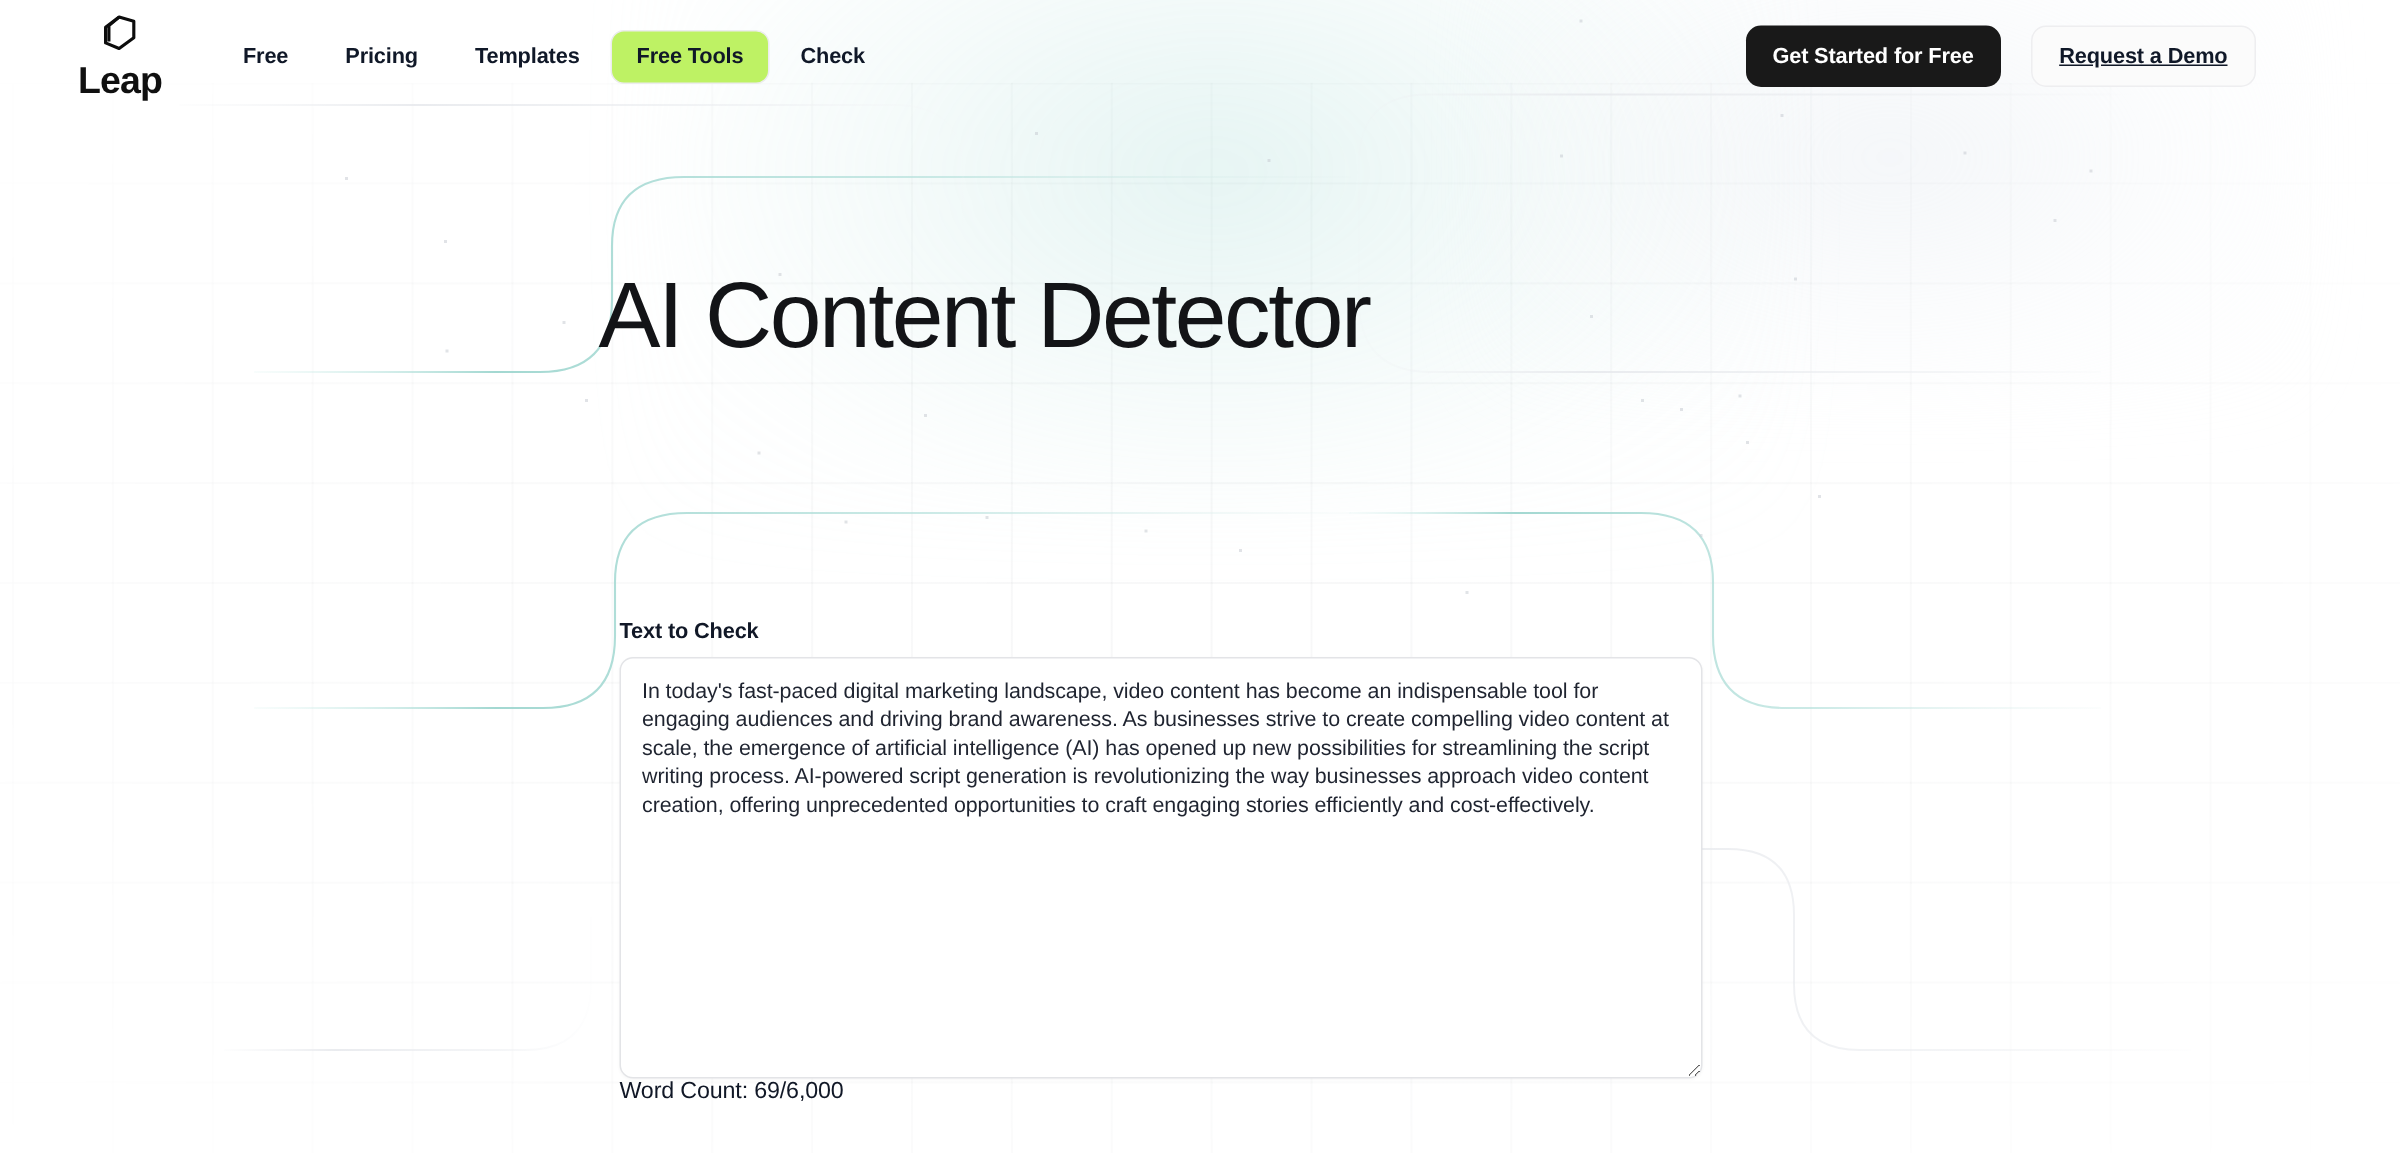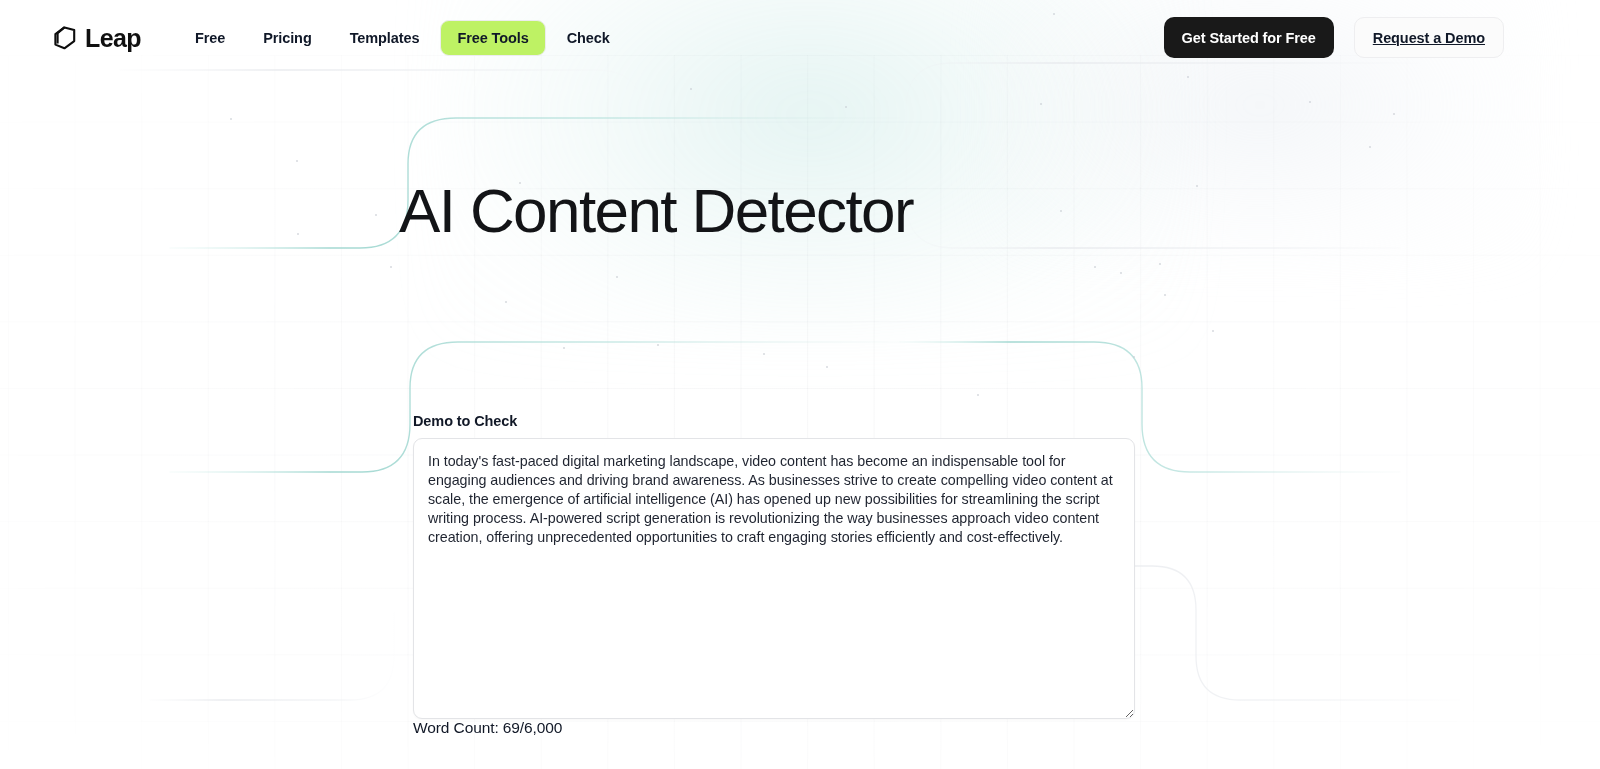--- a/index.html
+++ b/index.html
@@ -68,24 +68,25 @@
     position: absolute;
     left: 0; top: 0;
     width: 1600px; height: 75px;
     display: flex;
     align-items: center;
     z-index: 40;
   }
 
   .brand {
     display: flex;
-    align-items: flex-end;
+    align-items: center;
     gap: 7px;
     margin-left: 52px;
     text-decoration: none;
+    flex-direction: column;
   }
   .brand-mark { width: 26px; height: 26px; display: block; }
   .brand-text {
     font-size: 25px;
     font-weight: 700;
     letter-spacing: -0.6px;
     color: #101010;
     line-height: 1;
   }
 
@@ -316,18 +317,18 @@
       <button class="btn-primary">Get Started for Free</button>
       <button class="btn-secondary">Request a Demo</button>
     </div>
   </div>
 
   <div class="hero">
     <h1 class="hero-title">AI Content Detector</h1>
   </div>
 
   <div class="form-wrap">
-    <label class="field-label" for="ta">Demo to Check</label>
+    <label class="field-label" for="ta">Text to Check</label>
     <textarea id="ta" class="textarea" placeholder="Paste your text here..." style="">In today's fast-paced digital marketing landscape, video content has become an indispensable tool for engaging audiences and driving brand awareness. As businesses strive to create compelling video content at scale, the emergence of artificial intelligence (AI) has opened up new possibilities for streamlining the script writing process. AI-powered script generation is revolutionizing the way businesses approach video content creation, offering unprecedented opportunities to craft engaging stories efficiently and cost-effectively.</textarea>
     <div class="word-count">Word Count: 69/6,000</div>
   </div>
 
 </div>
 
 </body></html>

